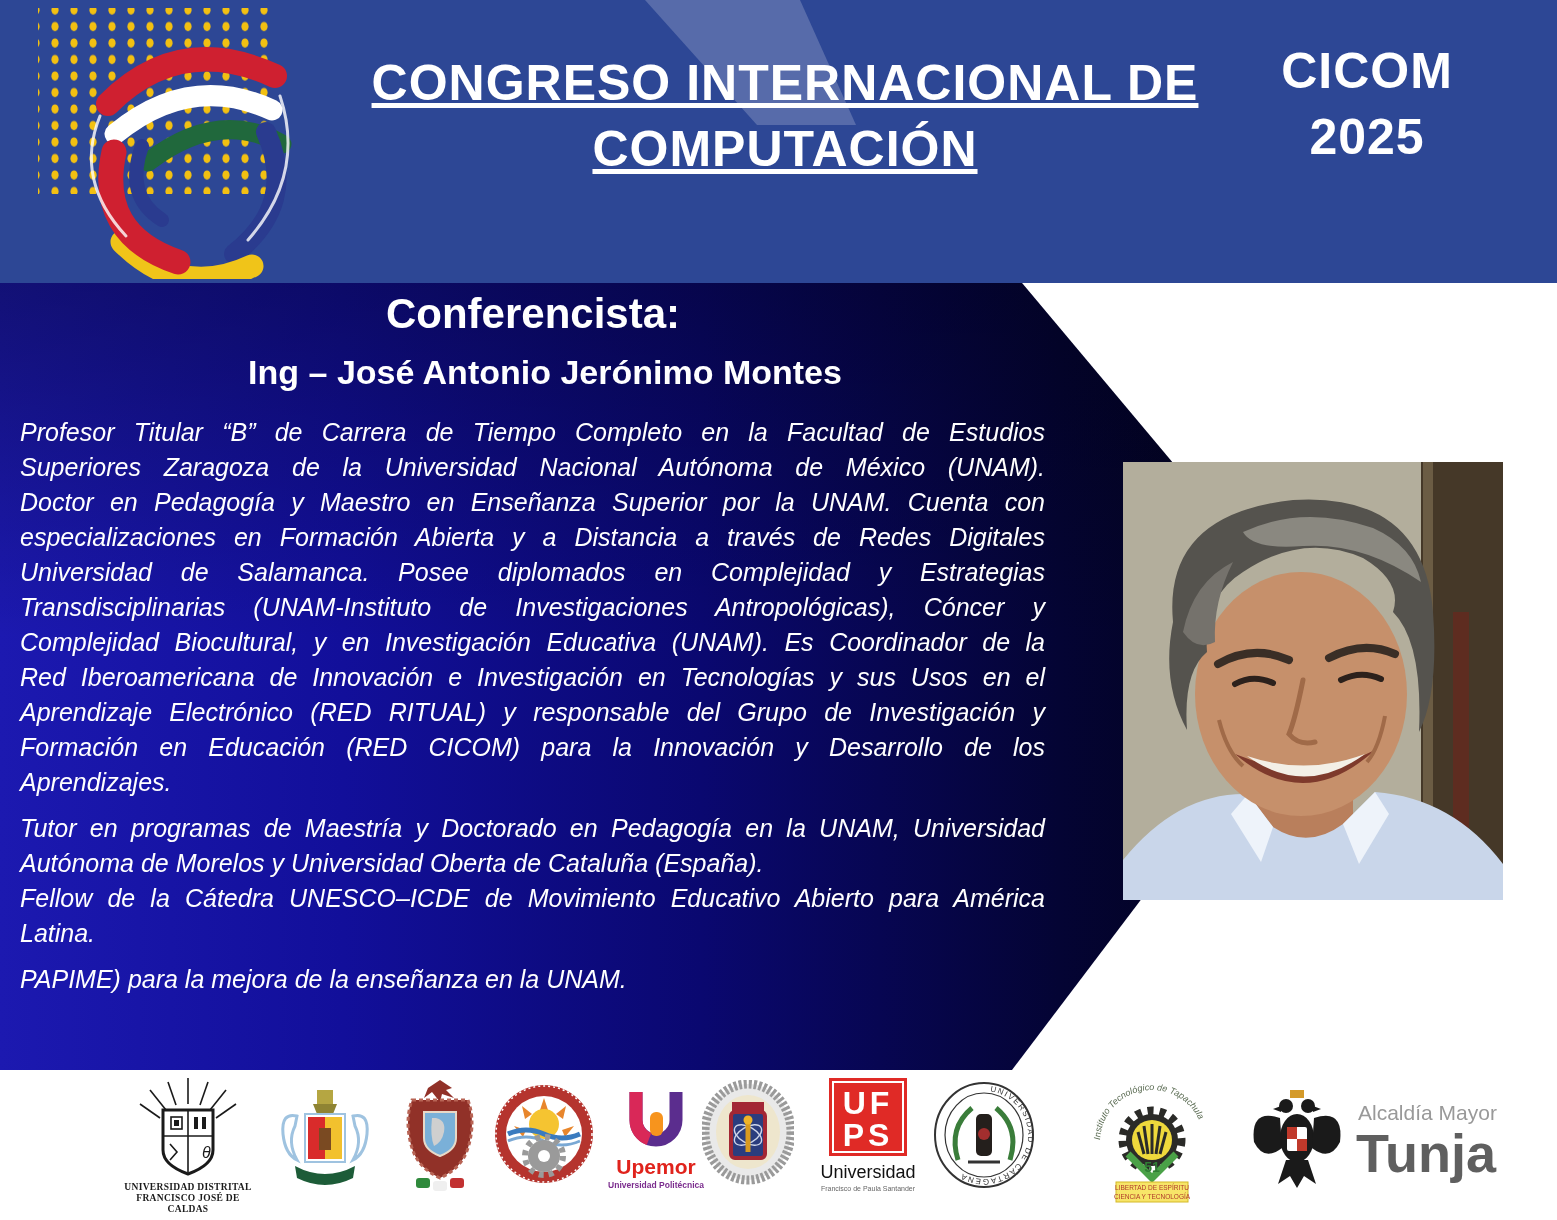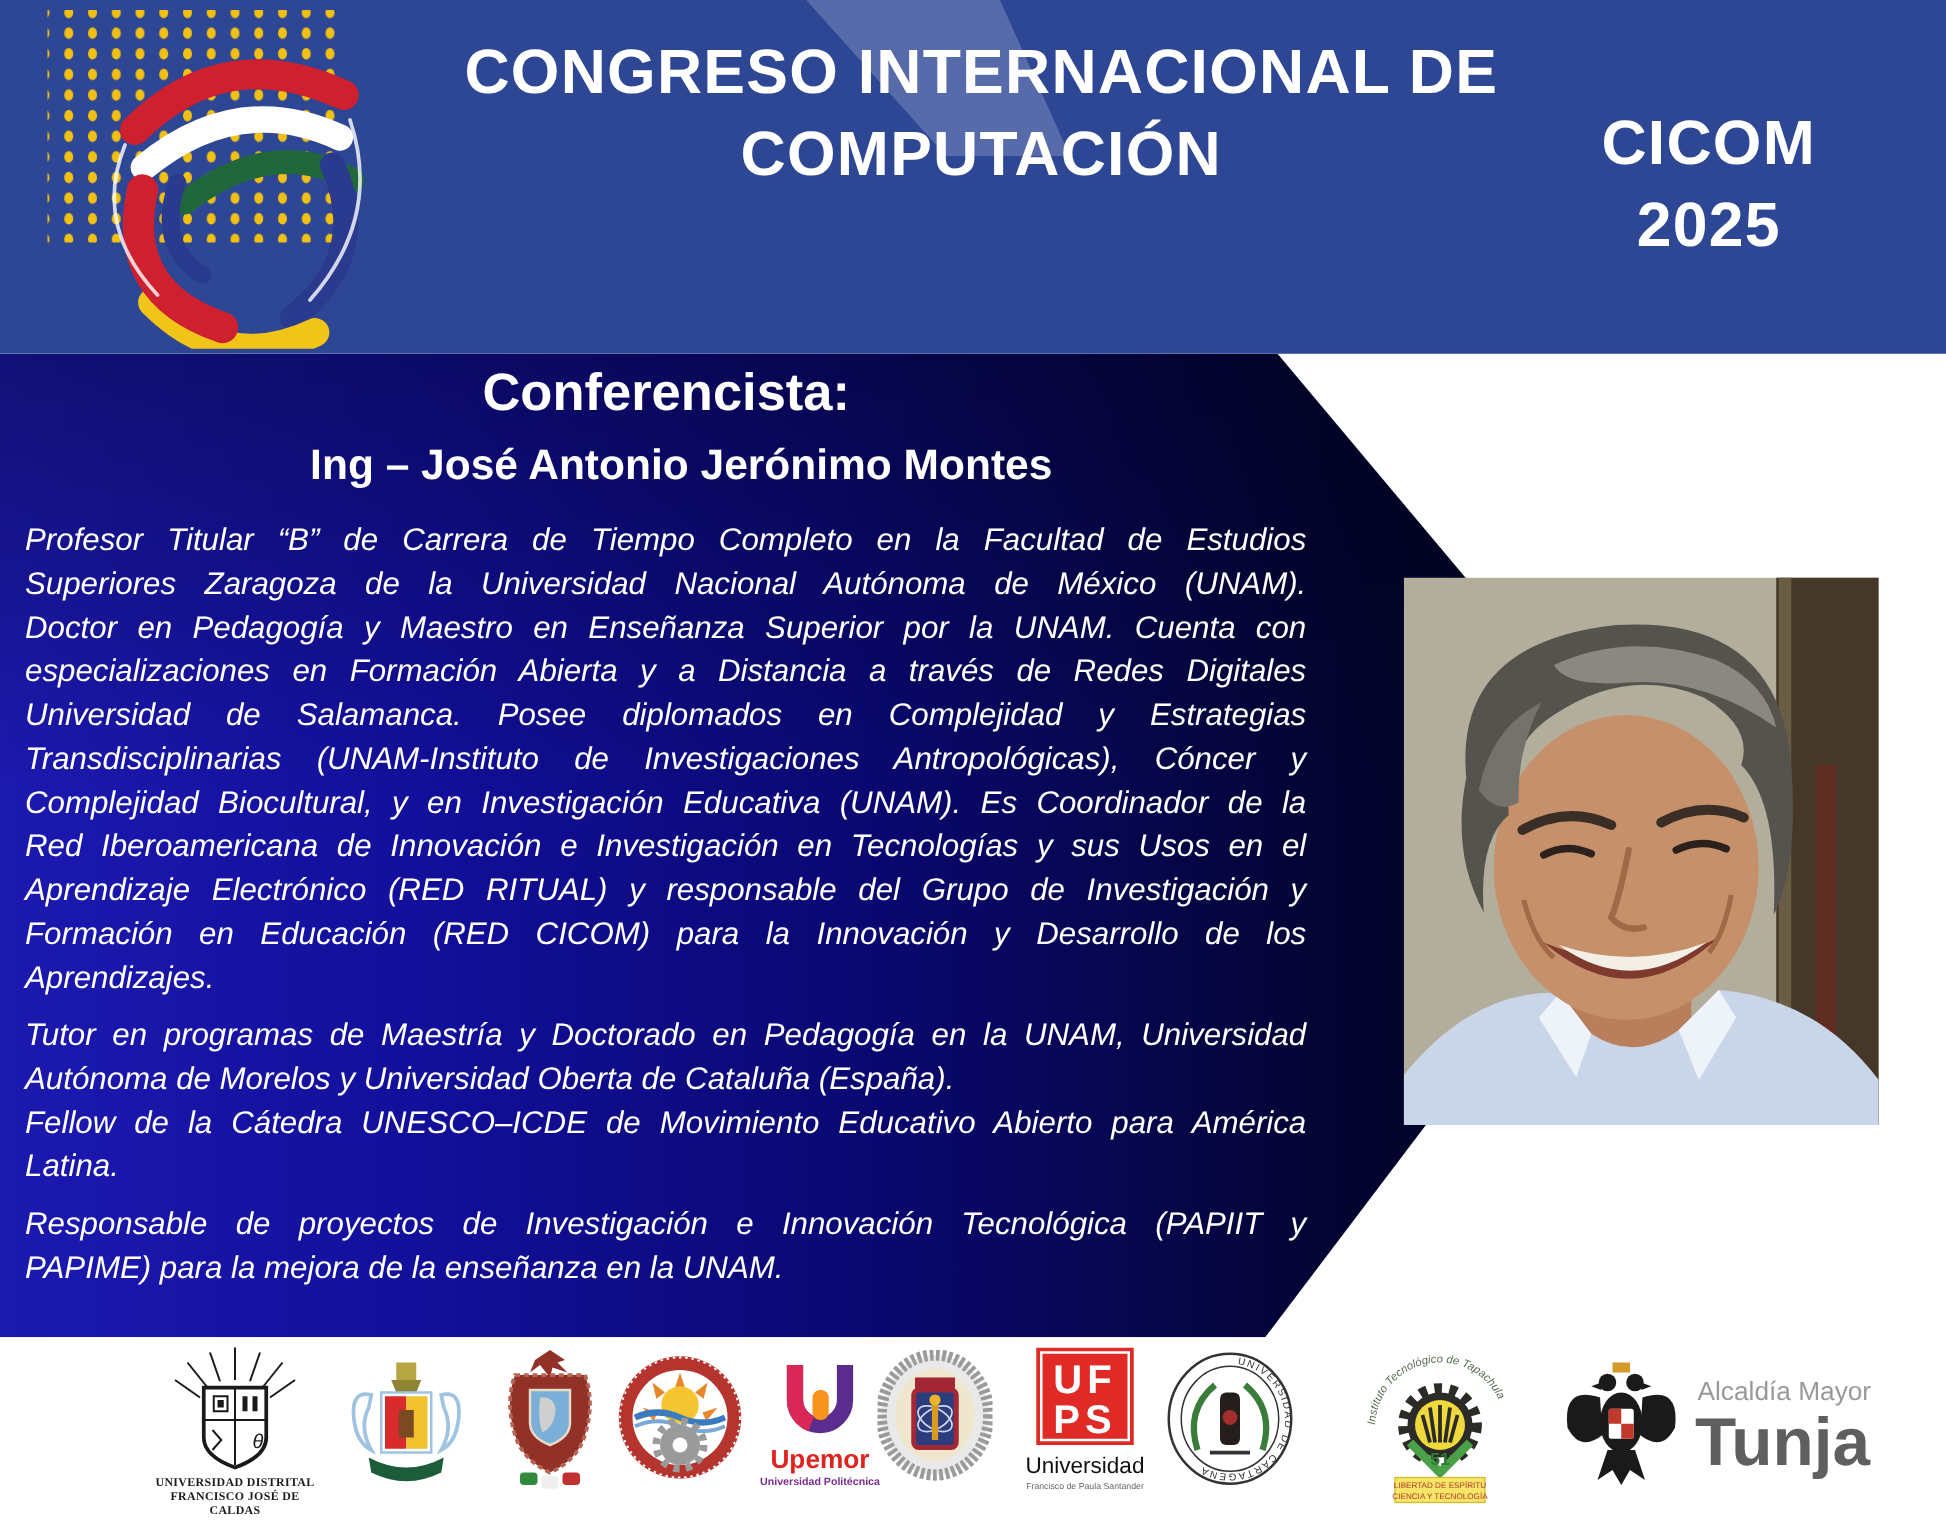--- a/index.html
+++ b/index.html
@@ -5,24 +5,24 @@
   html,body{margin:0;padding:0;}
   body{width:1557px;height:1220px;position:relative;overflow:hidden;background:#ffffff;
        font-family:"Liberation Sans", sans-serif;}
   .abs{position:absolute;}
 
   
   .header{left:0;top:0;width:1557px;height:283px;background:#2d4795;}
   .header-slash{left:0;top:0;width:1557px;height:283px;background:rgba(255,255,255,0.20);
     clip-path:polygon(645px 0,800px 0,856px 125px,757px 125px);}
   .cicom-logo{left:30px;top:4px;}
-  .header-title{left:310px;top:24px;width:950px;text-align:center;color:#ffffff;
+  .header-title{left:310px;top:50px;width:950px;text-align:center;color:#ffffff;
+    font-weight:800;font-size:50px;line-height:66px;letter-spacing:1px;text-decoration:underline;}
+  .badge{left:1252px;top:38px;width:230px;text-align:center;color:#ffffff;
     font-weight:800;font-size:50px;line-height:66px;letter-spacing:1px;}
-  .badge{left:1252px;top:38px;width:230px;text-align:center;color:#ffffff;
-    font-weight:800;font-size:50px;line-height:66px;letter-spacing:1px;margin-top:43px;}
 
   
   .main{left:0;top:283px;width:1557px;height:787px;}
   .main-bg{left:0;top:0;width:1557px;height:787px;
     background:linear-gradient(to right,#1c19b0 0%,#120f9a 22%,#0a0870 45%,#040434 68%,#010109 90%);
     clip-path:polygon(0 0,1022px 0,1330px 367px,1012px 787px,0 787px);}
   .main-bg::after{content:"";position:absolute;inset:0;
     background:linear-gradient(to bottom,rgba(0,0,10,0.35),rgba(0,0,0,0) 45%);}
   .section-title{left:0;top:7px;width:1066px;text-align:center;color:#ffffff;
     font-weight:bold;font-size:42px;}
@@ -99,21 +99,20 @@
         <div class="line j">Formación en Educación (RED CICOM) para la Innovación y Desarrollo de los</div>
         <div class="line">Aprendizajes.</div>
       </div>
       <div class="para">
         <div class="line j">Tutor en programas de Maestría y Doctorado en Pedagogía en la UNAM, Universidad</div>
         <div class="line">Autónoma de Morelos y Universidad Oberta de Cataluña (España).</div>
         <div class="line j">Fellow de la Cátedra UNESCO–ICDE de Movimiento Educativo Abierto para América</div>
         <div class="line">Latina.</div>
       </div>
       <div class="para">
-        <div class="line j">Responsable de proyectos de Investigación e Innovación Tecnológica (PAPIIT y</div>
         <div class="line">PAPIME) para la mejora de la enseñanza en la UNAM.</div>
       </div>
     </div>
 
   <svg class="abs photo" width="380" height="438" viewBox="0 0 380 438">
     <rect x="0" y="0" width="380" height="438" fill="#b3ae9c"></rect>
     <rect x="298" y="0" width="82" height="438" fill="#453828"></rect>
     <rect x="330" y="150" width="16" height="288" fill="#5e2c20"></rect>
     <rect x="300" y="0" width="10" height="438" fill="#6b5c44"></rect>
     <rect x="120" y="300" width="110" height="80" fill="#b97f5c"></rect>

